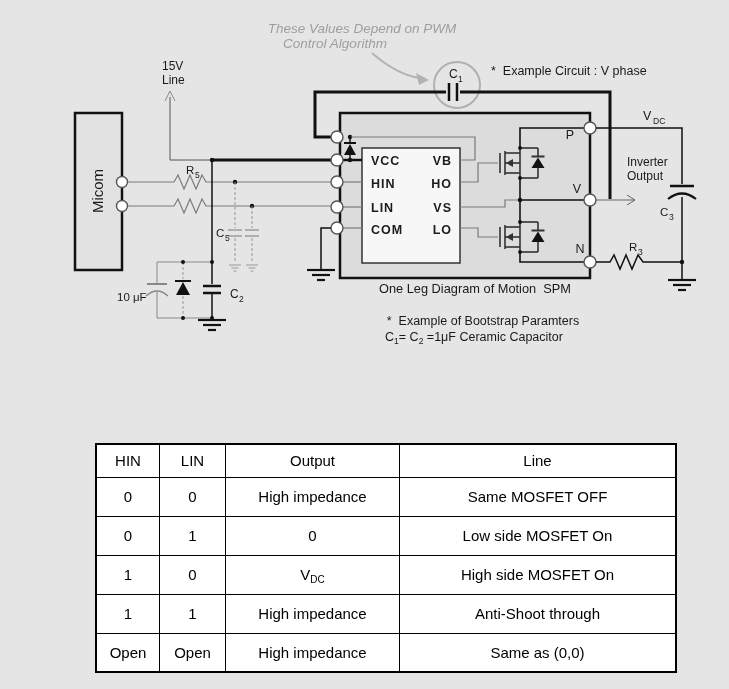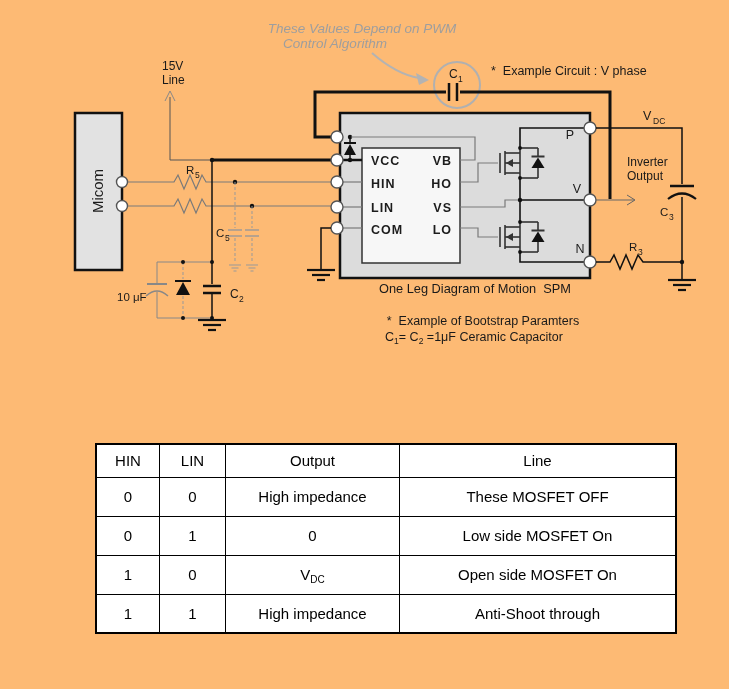--- a/index.html
+++ b/index.html
@@ -1,16 +1,16 @@
 <!DOCTYPE html>
 <html><head>
 <meta charset="utf-8">
 <style>
   html,body{margin:0;padding:0;background:#fff;}
-  .page{position:relative;width:729px;height:689px;background:#fdba74;overflow:hidden;
+  .page{position:relative;width:729px;height:689px;background:#e5e5e5;overflow:hidden;
         font-family:"Liberation Sans",sans-serif;color:#111;}
   svg.circuit{position:absolute;left:0;top:0;}
   svg text{font-family:"Liberation Sans",sans-serif;fill:#1a1a1a;}
   .ann{font-style:italic;fill:#9e9e9e;font-size:13.5px;}
   .lbl12{font-size:12px;}
   .lbl12b{font-size:12.5px;}
   .lbl11{font-size:11.5px;}
   .sub8{font-size:8.5px;}
   .pin{font-size:12.5px;font-weight:bold;letter-spacing:1px;fill:#1c1c1c;}
   .term{font-size:12.5px;fill:#1c1c1c;}
@@ -263,37 +263,43 @@
           <tr class="hdr">
       <th class="c1">HIN</th>
       <th class="c2">LIN</th>
       <th class="c3">Output</th>
       <th class="c4">Line</th>
     </tr>
     <tr class="row">
       <td class="c1">0</td>
       <td class="c2">0</td>
       <td class="c3"><span>High impedance</span><span class="subsc"></span></td>
-      <td class="c4">These MOSFET OFF</td>
+      <td class="c4">Same MOSFET OFF</td>
     </tr>
     <tr class="row">
       <td class="c1">0</td>
       <td class="c2">1</td>
       <td class="c3"><span>0</span><span class="subsc"></span></td>
       <td class="c4">Low side MOSFET On</td>
     </tr>
     <tr class="row">
       <td class="c1">1</td>
       <td class="c2">0</td>
       <td class="c3"><span>V</span><span class="subsc">DC</span></td>
-      <td class="c4">Open side MOSFET On</td>
+      <td class="c4">High side MOSFET On</td>
     </tr>
     <tr class="row">
       <td class="c1">1</td>
       <td class="c2">1</td>
       <td class="c3"><span>High impedance</span><span class="subsc"></span></td>
       <td class="c4">Anti-Shoot through</td>
     </tr>
+    <tr class="row">
+      <td class="c1">Open</td>
+      <td class="c2">Open</td>
+      <td class="c3"><span>High impedance</span><span class="subsc"></span></td>
+      <td class="c4">Same as (0,0)</td>
+    </tr>
   </tbody>
       </table>
 </div>
 
 </div>
 
 </body></html>

